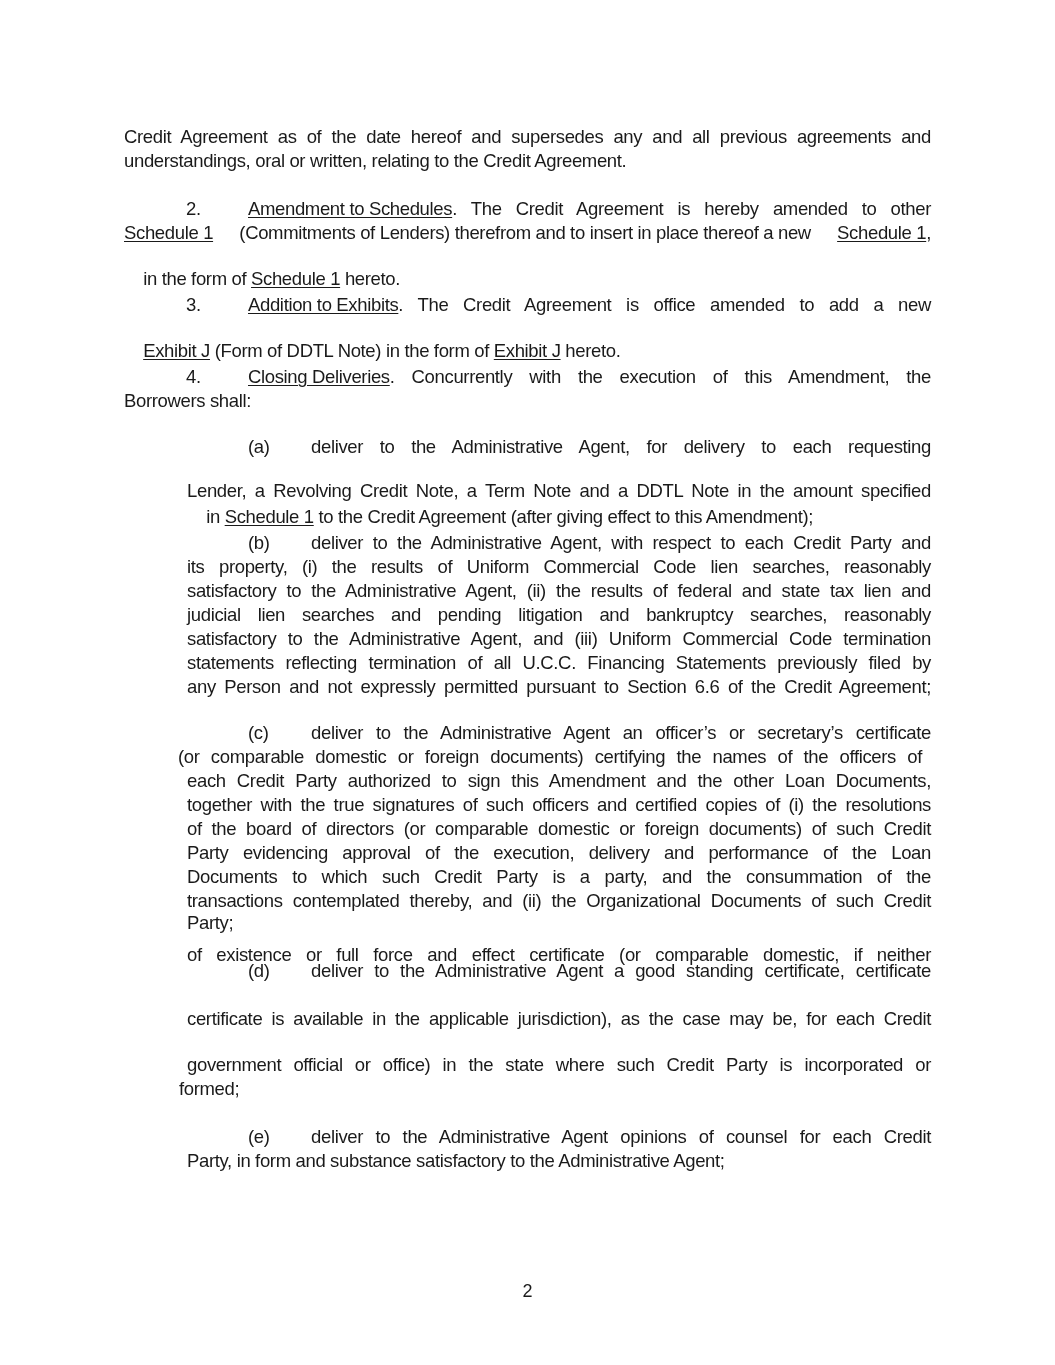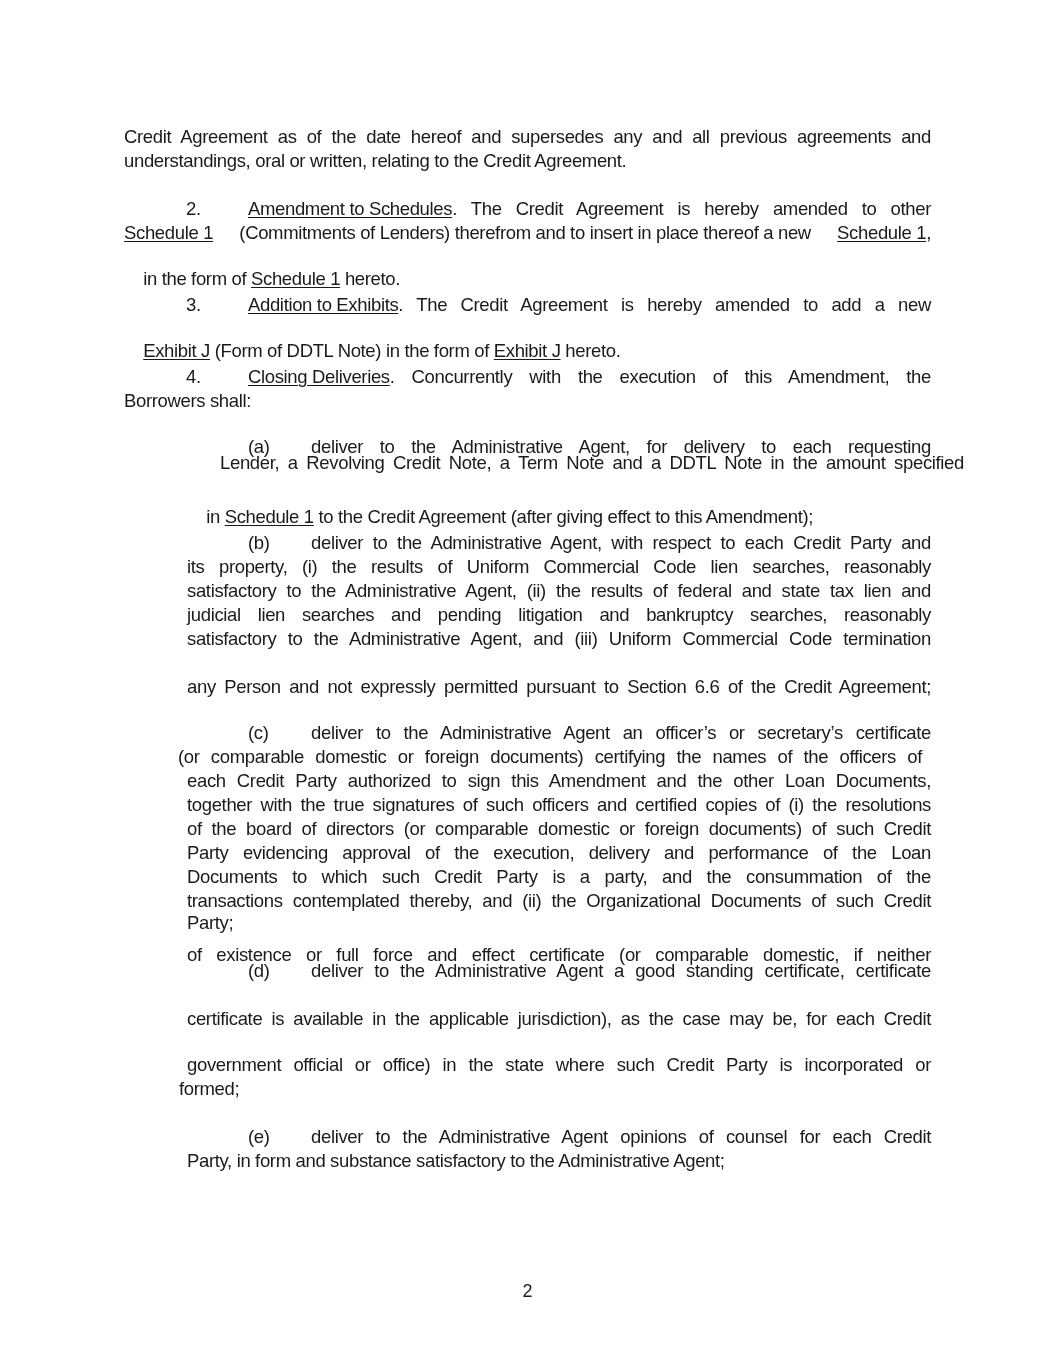--- a/index.html
+++ b/index.html
@@ -42,50 +42,51 @@
     <span style="white-space:pre;"> (Commitments of Lenders) therefrom and to insert in place thereof a new </span>
     <span><span class="u">Schedule 1</span><span>,</span></span>
   </div>
   <div class="line" style="left:124px;top:246px;white-space:pre;">
     <span>in the form of </span><span class="u">Schedule 1</span><span> hereto.</span>
   </div>
 
   <div class="line" style="left:186px;top:294px;width:745px;display:flex;">
     <span class="num" style="width:62px;">3.</span>
     <span class="u">Addition to Exhibits</span>
-    <span style="flex:1;text-align:justify;text-align-last:justify;white-space:normal;">. The Credit Agreement is hereby amended to add a new</span>
+    <span style="flex:1;text-align:justify;text-align-last:justify;white-space:normal;">. The Credit Agreement is office amended to add a new</span>
   </div>
   <div class="line" style="left:124px;top:318px;white-space:pre;">
     <span class="u">Exhibit J</span><span> (Form of DDTL Note) in the form of </span><span class="u">Exhibit J</span><span> hereto.</span>
   </div>
 
   <div class="line" style="left:186px;top:366px;width:745px;display:flex;">
     <span class="num" style="width:62px;">4.</span>
     <span class="u">Closing Deliveries</span>
     <span style="flex:1;text-align:justify;text-align-last:justify;white-space:normal;">. Concurrently with the execution of this Amendment, the</span>
   </div>
   <div class="line" style="left:124px;top:390px;">Borrowers shall:</div>
 
   <div class="line" style="left:248px;top:436px;width:683px;display:flex;">
     <span class="num" style="width:63px;">(a)</span>
     <span style="flex:1;text-align:justify;text-align-last:justify;white-space:normal;">deliver to the Administrative Agent, for delivery to each requesting</span>
   </div>
-  <div class="line j" style="left:187px;top:452px;width:744px;margin-left:33px;">Lender, a Revolving Credit Note, a Term Note and a DDTL Note in the amount specified</div>
+  <div class="line j" style="left:187px;top:480px;width:744px;">Lender, a Revolving Credit Note, a Term Note and a DDTL Note in the amount specified</div>
   <div class="line" style="left:187px;top:484px;white-space:pre;">
     <span>in </span><span class="u">Schedule 1</span><span> to the Credit Agreement (after giving effect to this Amendment);</span>
   </div>
 
   <div class="line" style="left:248px;top:532px;width:683px;display:flex;">
     <span class="num" style="width:63px;">(b)</span>
     <span style="flex:1;text-align:justify;text-align-last:justify;white-space:normal;">deliver to the Administrative Agent, with respect to each Credit Party and</span>
   </div>
   <div class="line j" style="left:187px;top:556px;width:744px;">its property, (i) the results of Uniform Commercial Code lien searches, reasonably</div>
   <div class="line j" style="left:187px;top:580px;width:744px;">satisfactory to the Administrative Agent, (ii) the results of federal and state tax lien and</div>
   <div class="line j" style="left:187px;top:604px;width:744px;">judicial lien searches and pending litigation and bankruptcy searches, reasonably</div>
   <div class="line j" style="left:187px;top:628px;width:744px;">satisfactory to the Administrative Agent, and (iii) Uniform Commercial Code termination</div>
+  <div class="line j" style="left:187px;top:652px;width:744px;">statements reflecting termination of all U.C.C. Financing Statements previously filed by</div>
   <div class="line j" style="left:187px;top:676px;width:744px;">any Person and not expressly permitted pursuant to Section 6.6 of the Credit Agreement;</div>
 
   <div class="line" style="left:248px;top:722px;width:683px;display:flex;">
     <span class="num" style="width:63px;">(c)</span>
     <span style="flex:1;text-align:justify;text-align-last:justify;white-space:normal;">deliver to the Administrative Agent an officer’s or secretary’s certificate</span>
   </div>
   <div class="line j" style="left:178px;top:746px;width:744px;">(or comparable domestic or foreign documents) certifying the names of the officers of</div>
   <div class="line j" style="left:187px;top:770px;width:744px;">each Credit Party authorized to sign this Amendment and the other Loan Documents,</div>
   <div class="line j" style="left:187px;top:794px;width:744px;">together with the true signatures of such officers and certified copies of (i) the resolutions</div>
   <div class="line j" style="left:187px;top:818px;width:744px;">of the board of directors (or comparable domestic or foreign documents) of such Credit</div>

